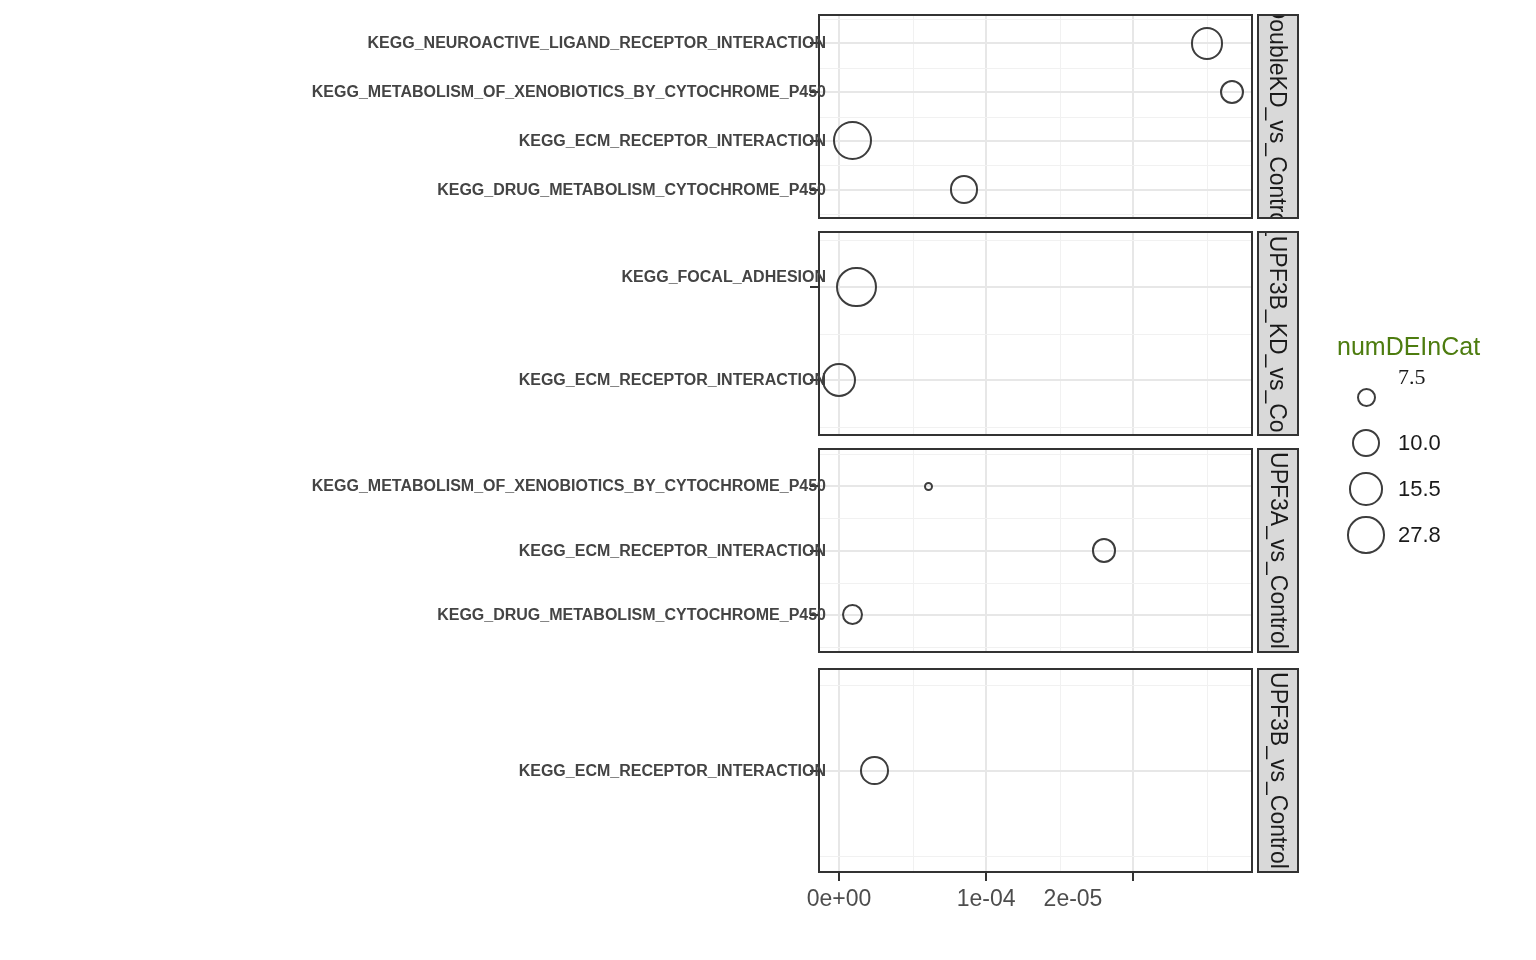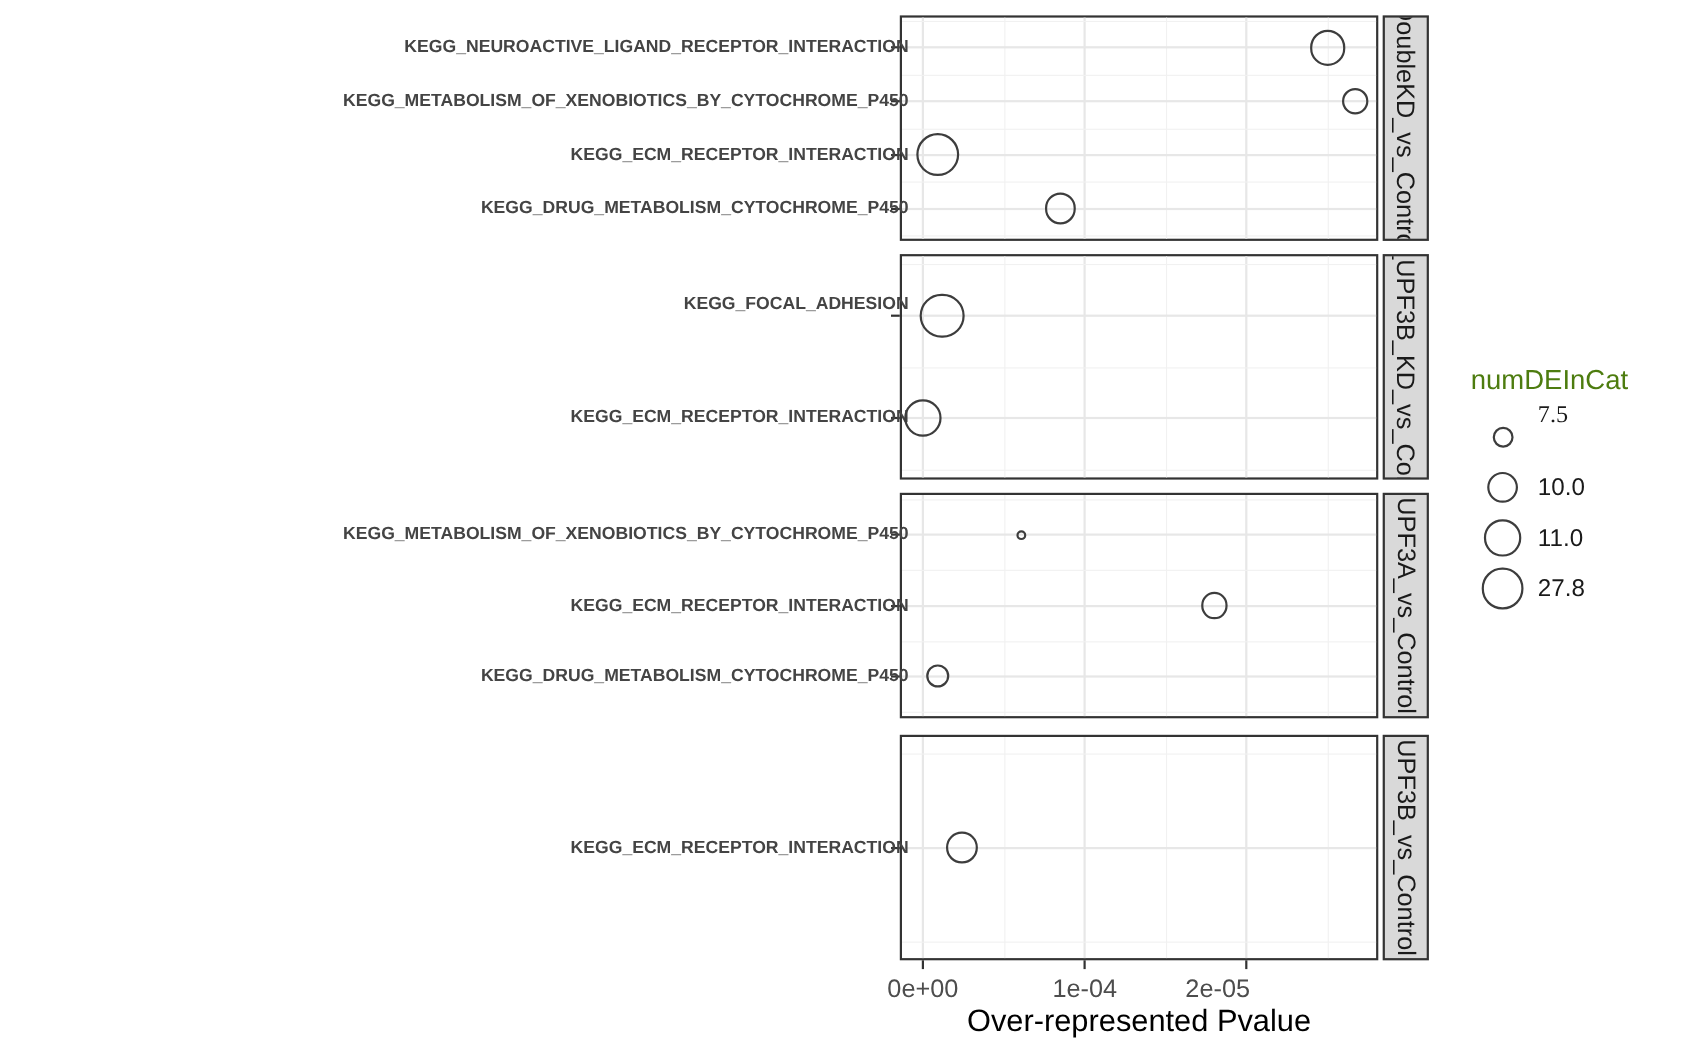--- a/index.html
+++ b/index.html
@@ -122,27 +122,26 @@
       <div class="ylab" style="top: 755.5px;">KEGG_ECM_RECEPTOR_INTERACTION</div>
       <div class="point" style="left: 860.028px; top: 756.2px; width: 24.6px; height: 24.6px;"></div>
       <div class="strip" style="left: 1257px; top: 668px; width: 42px; height: 205px;">
         <span class="strip-label">UPF3B_vs_Control</span>
       </div>
       <div class="xtick" style="left: 838px; top: 873px;"></div>
       <div class="xticklab" style="left: 839px; top: 884px;">0e+00</div>
       <div class="xtick" style="left: 985.2px; top: 873px;"></div>
       <div class="xticklab" style="left: 986.2px; top: 884px;">1e-04</div>
       <div class="xtick" style="left: 1132.4px; top: 873px;"></div>
-      <div class="xticklab" style="left: 1107px; top: 884px; text-align: center;">2e-05</div>
+      <div class="xticklab" style="left: 1073px; top: 884px; text-align: center;">2e-05</div>
     </div>
-  <div class="xtitle">Over-represented Pvalue</div>
   <div class="legend-title">numDEInCat</div>
   <div id="legend-entries">
       <div class="legend-circle" style="left: 1356.5px; top: 387.5px; width: 15px; height: 15px;"></div>
       <div class="legend-label" style="top: 363px; font-family: Liberation Serif, serif;">7.5</div>
       <div class="legend-circle" style="left: 1351.7px; top: 428.7px; width: 24.6px; height: 24.6px;"></div>
       <div class="legend-label" style="top: 429px;">10.0</div>
       <div class="legend-circle" style="left: 1349.2px; top: 472.2px; width: 29.6px; height: 29.6px;"></div>
-      <div class="legend-label" style="top: 475px;">11.0</div>
+      <div class="legend-label" style="top: 475px;">15.5</div>
       <div class="legend-circle" style="left: 1347.3px; top: 516.3px; width: 33.4px; height: 33.4px;"></div>
       <div class="legend-label" style="top: 521px;">27.8</div>
     </div>
 </div>
 
 </body></html>

